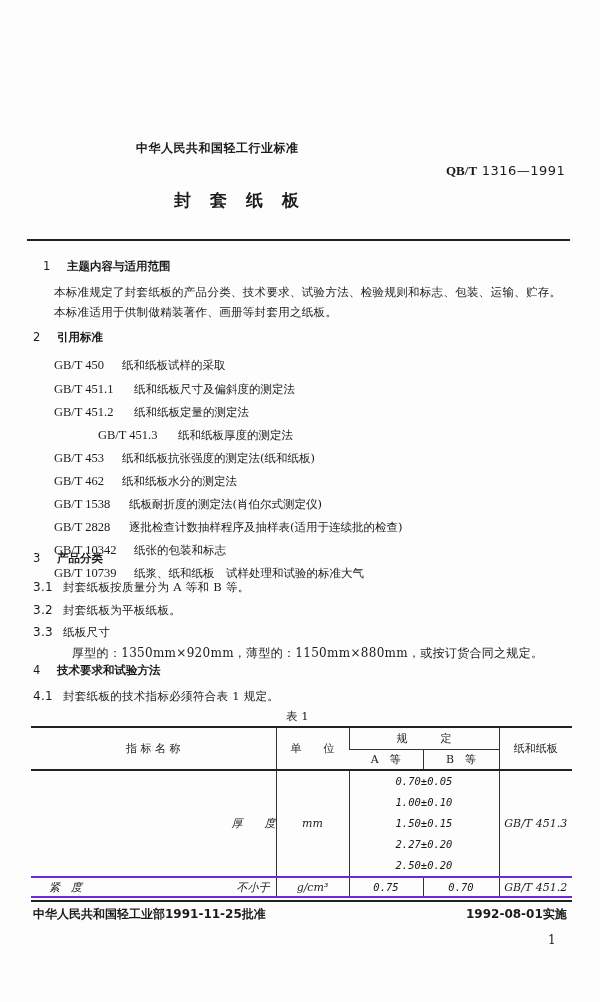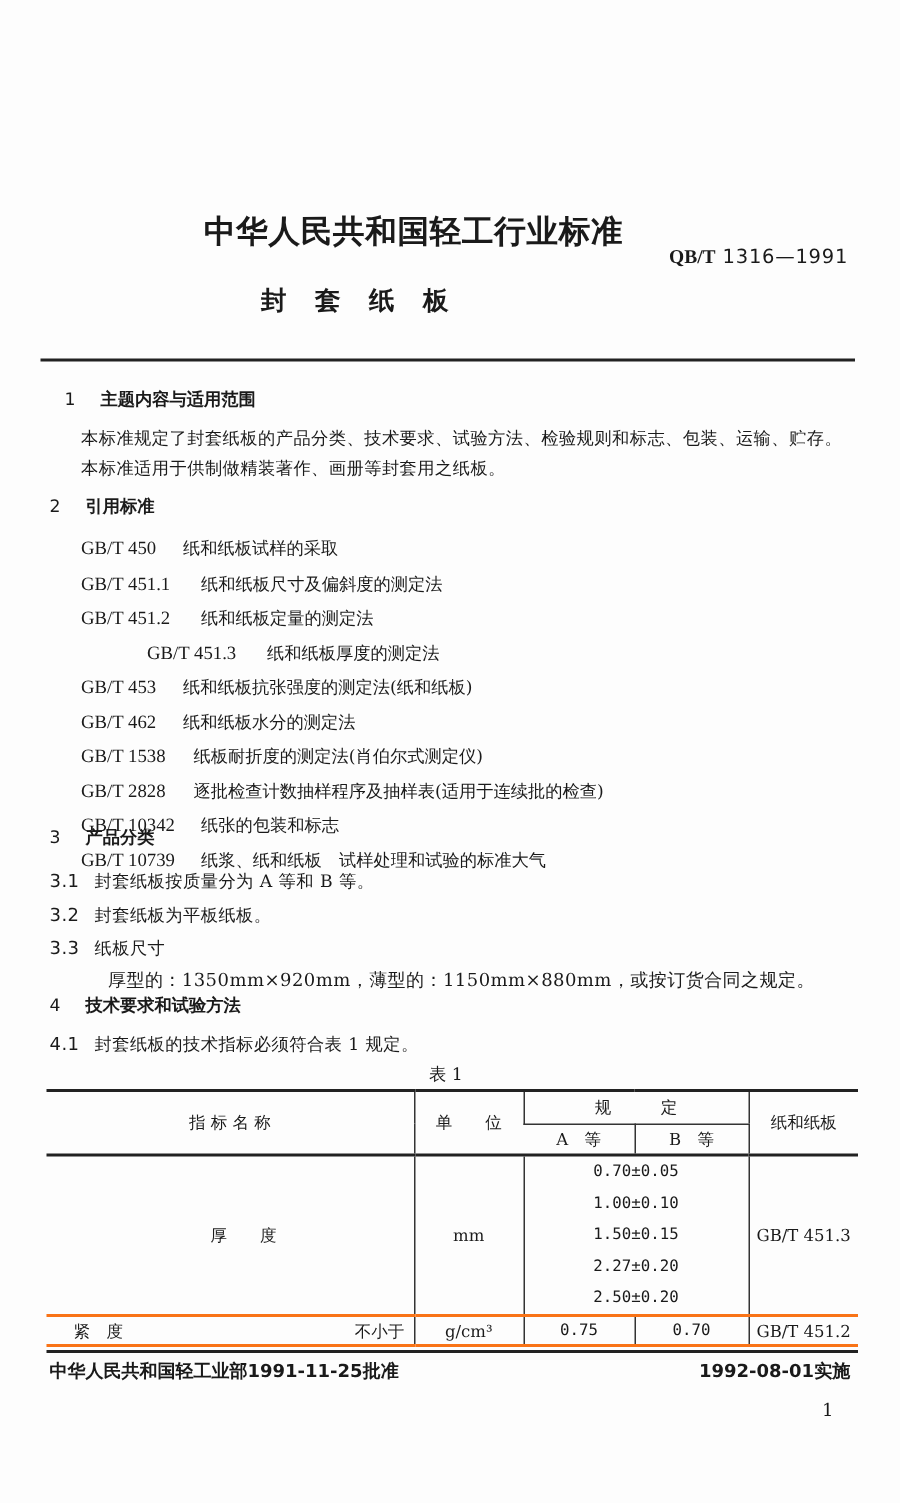--- a/index.html
+++ b/index.html
@@ -3,40 +3,40 @@
 <meta charset="utf-8">
 <style>
   html, body { margin:0; padding:0; }
   body {
     width:600px; height:1002px; background:#fdfdfd; position:relative; overflow:hidden;
     font-family:"DejaVu Serif","Liberation Serif",serif; color:#1a1a1a;
   }
   .abs { position:absolute; white-space:nowrap; }
   .sans { font-family:"DejaVu Sans","Liberation Sans",sans-serif; }
 
-  .std-org { left:136px; top:140px; font-size:21px; font-weight:bold; letter-spacing:0.5px; }
+  .std-org { left:136px; top:140px; font-size:12px; font-weight:bold; letter-spacing:0.5px; }
   .std-code { left:446px; top:163px; font-size:13px; }
   .std-code .pref { font-weight:bold; font-family:"Liberation Serif",serif; }
   .std-code .num { font-family:"DejaVu Sans","Liberation Sans",sans-serif; letter-spacing:0.5px; }
   .doc-title { left:174px; top:189px; font-size:17px; font-weight:bold; letter-spacing:19px; }
   .rule-top { left:27px; top:239px; width:543px; height:2px; background:#222; }
 
   .sec-h { font-size:11.5px; font-weight:bold; font-family:"DejaVu Sans","Liberation Sans",sans-serif; }
   .sec-h .n { display:inline-block; width:24px; font-weight:normal; }
   .para { font-size:11.5px; letter-spacing:0.3px; }
   .ref { font-size:11.5px; }
   .ref .code { display:inline-block; font-family:"Liberation Serif",serif; font-size:12.5px; }
   .sub .n { display:inline-block; width:30px; font-family:"DejaVu Sans",sans-serif; font-size:12px; }
 
   table.spec { position:absolute; left:31px; top:726px; width:541px; border-collapse:collapse; font-size:11px; }
   table.spec td { border-left:1px solid #333; text-align:center; vertical-align:middle; padding:0; }
   table.spec tr td:first-child { border-left:none; }
   table.spec .toprow td { border-top:2px solid #222; }
   table.spec .hdr-bottom td, table.spec td.hb { border-bottom:2px solid #222; }
-  table.spec .rb td { border-bottom:2px solid #f97316; }
+  table.spec .rb td { border-bottom:2px solid #6d28d9;font-style:italic; }
   .thick-vals div { line-height:21px; font-family:"DejaVu Sans Mono","Liberation Mono",monospace; font-size:10.5px; }
 
   .rule-foot { left:31px; top:900px; width:541px; height:2px; background:#222; }
   .foot-left { left:33px; top:906px; font-size:12px; font-weight:bold; font-family:"DejaVu Sans",sans-serif; }
   .foot-right { left:466px; top:906px; font-size:12px; font-weight:bold; font-family:"DejaVu Sans",sans-serif; }
   .page-num { left:548px; top:933px; font-size:12px; }
 </style>
 </head>
 <body>
 
@@ -86,21 +86,21 @@
     <td rowspan="2" class="hb">指 标 名 称</td>
     <td rowspan="2" class="hb">单　　位</td>
     <td colspan="2" style="border-bottom:1px solid #333;">规　　　定</td>
     <td rowspan="2" class="hb">纸和纸板</td>
   </tr>
   <tr class="hdr-bottom" style="height:21px;">
     <td>A　等</td>
     <td>B　等</td>
   </tr>
   <tr class="rb" style="height:94px;">
-    <td style="text-align:center; padding-left:18px;">厚　　度</td>
+    <td style="text-align:right; padding-left:18px;">厚　　度</td>
     <td>mm</td>
     <td colspan="2" class="thick-vals">
       <div>0.70±0.05</div>
       <div>1.00±0.10</div>
       <div>1.50±0.15</div>
       <div>2.27±0.20</div>
       <div>2.50±0.20</div>
     </td>
     <td>GB/T 451.3</td>
   </tr>

